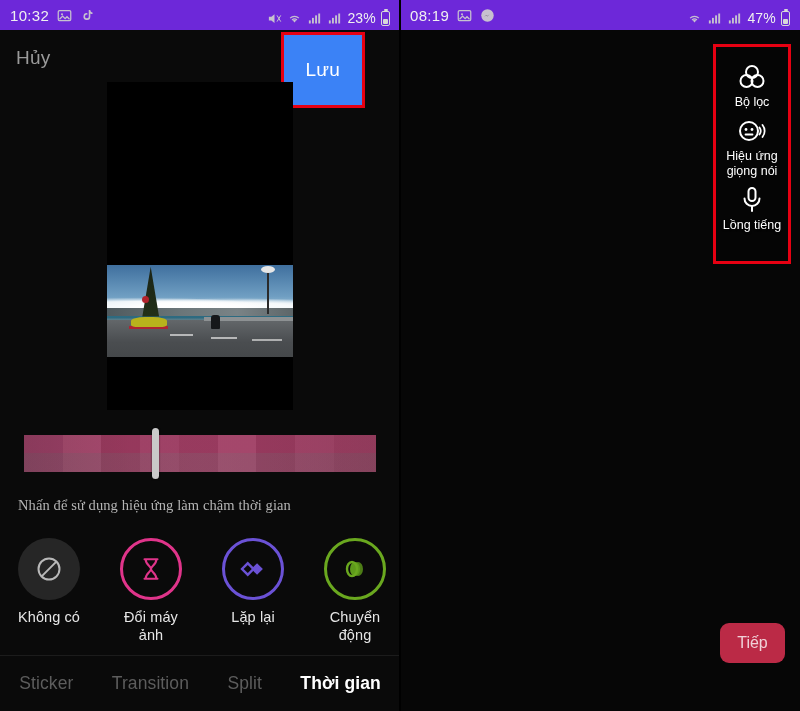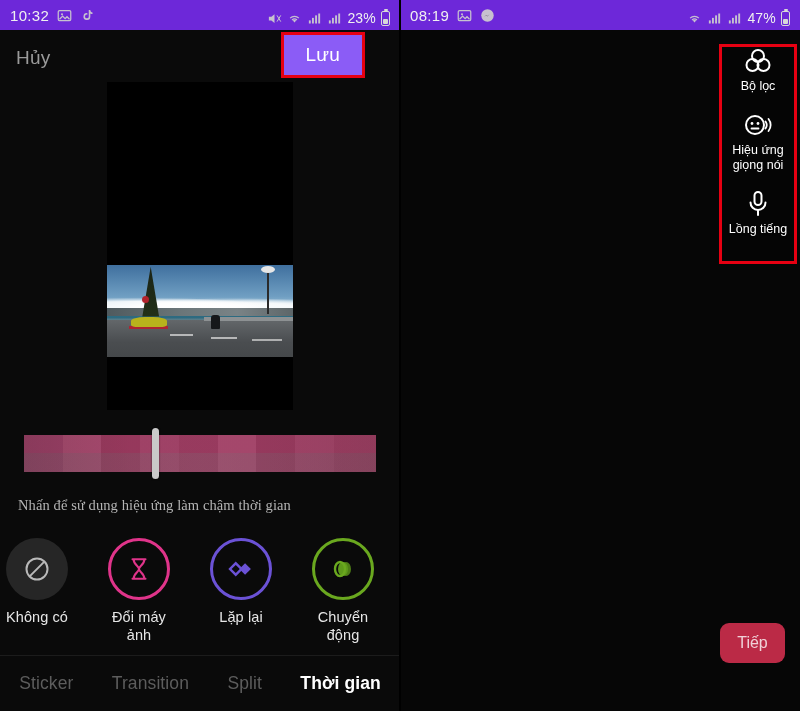--- a/index.html
+++ b/index.html
@@ -35,21 +35,21 @@
   .batt::after{ content:""; position:absolute; left:1px; right:1px; bottom:1px; height:38%; background:#d8d8d8; border-radius:1px; }
 
   
   .l-header {
     position:relative; height:56px; display:flex; align-items:center;
     justify-content:flex-start; padding:0 16px;
   }
   .btn-huy { color:#9a9a9a; font-size:19px; letter-spacing:.2px; }
   .btn-luu-wrap {
     position:absolute; right:35px; top:2px;
-    border:3px solid #e60012; padding:9px 22px; background:#8b5cf6;
+    border:3px solid #e60012; padding:24px 22px; background:#3b82f6;
   }
   .btn-luu { color:#ffffff; font-size:19px; font-weight:400; letter-spacing:.2px; }
 
   
   .l-preview {
     position:absolute; left:107px; top:82px; width:186px; height:328px;
     background:#000;
   }
   .l-video {
     position:absolute; left:0; top:183px; width:186px; height:92px;
@@ -105,21 +105,21 @@
   .playhead {
     position:absolute; left:152px; top:6px; width:7px; height:51px;
     background:#c9c9c9; border-radius:4px; box-shadow:0 0 2px rgba(0,0,0,.6);
   }
   .hint {
     position:absolute; left:18px; top:497px; width:370px;
     color:#b5b5b5; font-size:14.5px; letter-spacing:.1px;font-family:Liberation Serif, serif;
   }
 
   
-  .effects { position:absolute; left:0; top:538px; width:400px; height:112px; display:flex; gap:28px; }
+  .effects { position:absolute; left:0; top:538px; width:400px; height:112px; display:flex; padding-left:12px; gap:28px; }
   .eff { width:74px; display:flex; flex-direction:column; align-items:center; }
   .eff-circle {
     width:62px; height:62px; border-radius:50%;
     display:flex; align-items:center; justify-content:center;
     border:3px solid transparent;
   }
   .eff-circle.none { background:#262626; border-color:transparent; }
   .eff-label {
     margin-top:8px; text-align:center; color:#e6e6e6;
     font-size:14.5px; line-height:1.25; letter-spacing:.1px;
@@ -129,24 +129,24 @@
   .l-tabs {
     position:absolute; left:0; bottom:0; width:400px; height:56px;
     display:flex; align-items:center; justify-content:space-around;
     border-top:1px solid #1c1c1c; background:#0a0a0a;
   }
   .l-tab { color:#5d5d5d; font-size:17.5px; letter-spacing:.1px; }
   .l-tab.active { color:#ffffff; font-weight:bold; }
 
   
   .r-menu {
-    position:absolute; right:3px; top:44px; width:78px; height:220px;
+    position:absolute; right:9px; top:44px; width:78px; height:220px;
     border:3px solid #e60012; background:#050505;
     display:flex; flex-direction:column; align-items:center;
-    padding-top:0; gap:16px; z-index:7;
+    padding-top:16px; gap:6px; z-index:7;
   }
   .r-menu-item { display:flex; flex-direction:column; align-items:center; width:100%; }
   .r-menu-label { color:#ffffff; font-size:12.5px; text-align:center; line-height:1.25; margin-top:4px; }
   .r-menu-label.onvideo { color:#ffffff; text-shadow:0 1px 2px rgba(0,0,0,.8); }
   .btn-tiep {
     position:absolute; right:15px; bottom:48px; width:65px; height:40px;
     background:#bb2game; background:#bb2a46; border-radius:9px;
     display:flex; align-items:center; justify-content:center; z-index:6;
   }
   .btn-tiep span { color:#f0d2d8; font-size:16px; }

